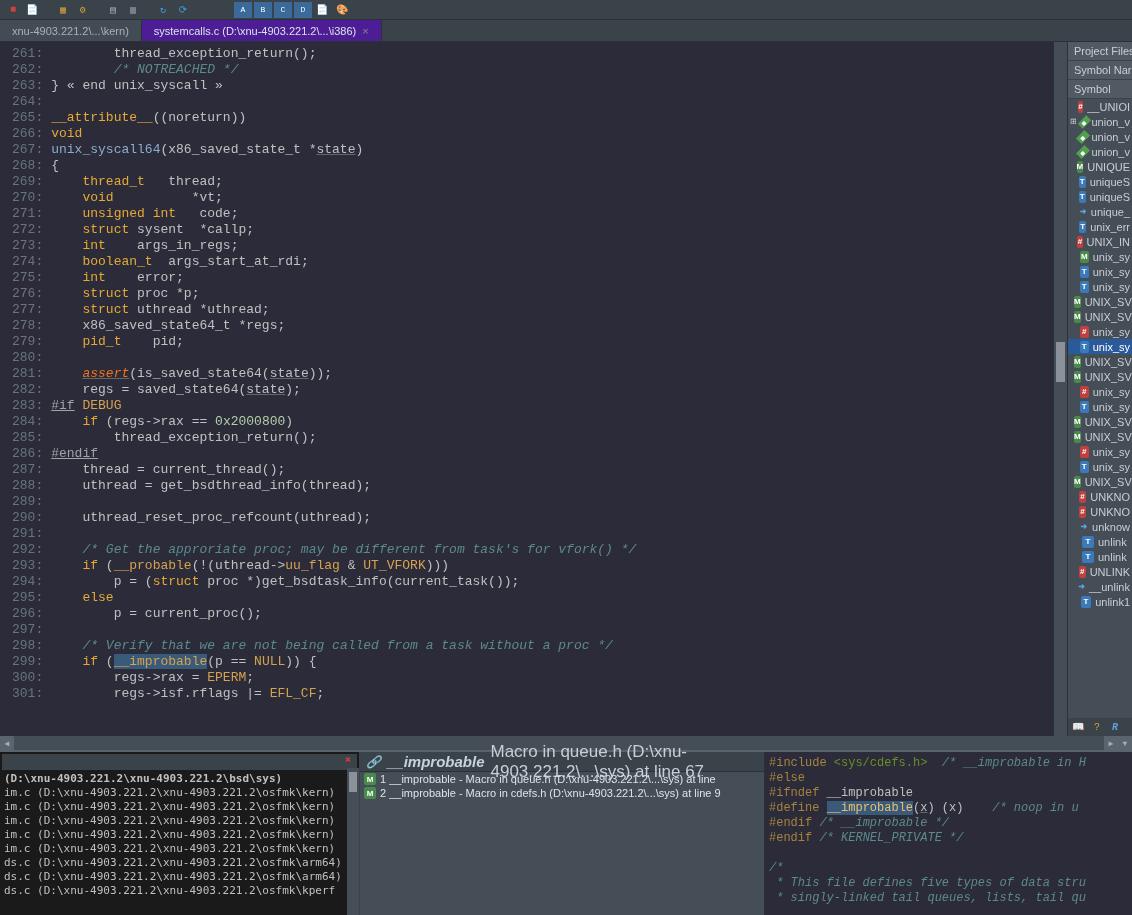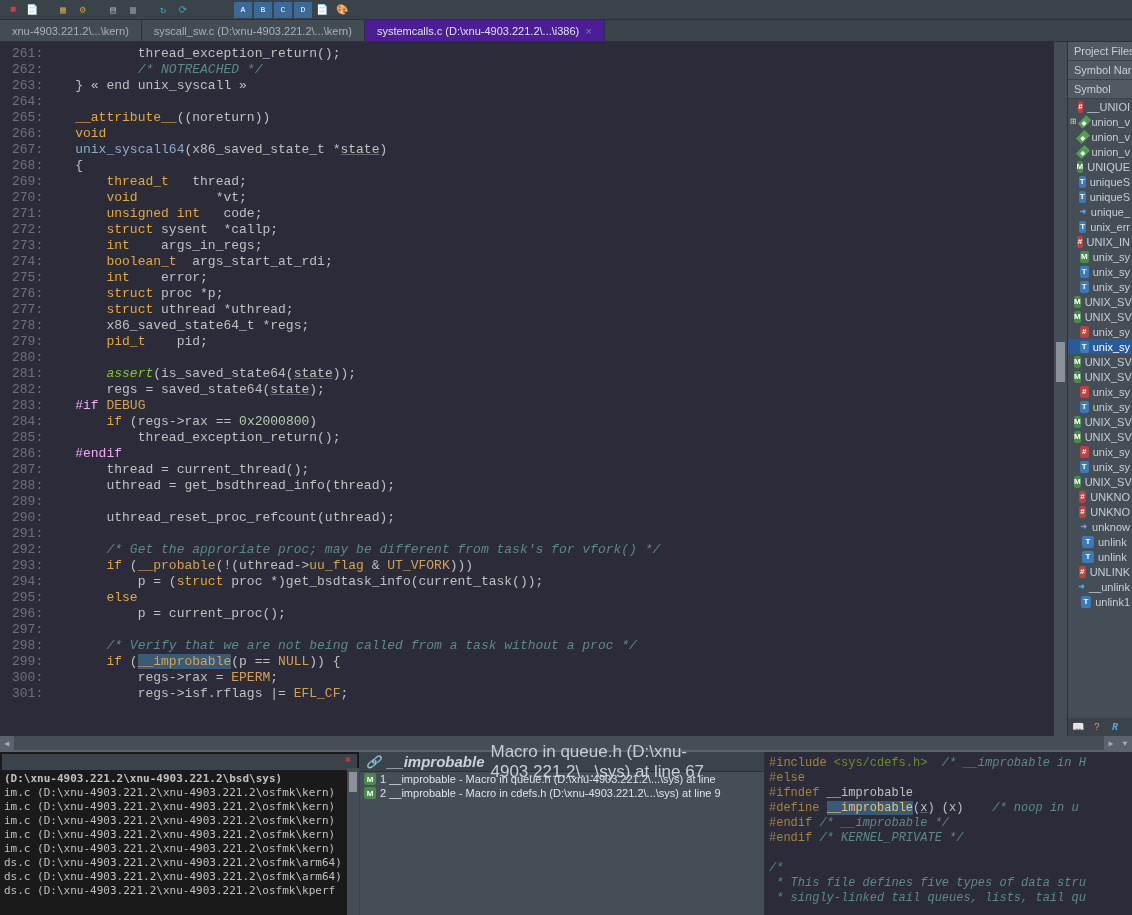--- a/index.html
+++ b/index.html
@@ -55,21 +55,20 @@
 .main-area {
   display: flex;
   height: 694px;
 }
 .editor {
   flex: 1;
   background: #2b2b3a;
   display: flex;
   overflow: hidden;
   position: relative;
-  gap: 24px;
 }
 .gutter {
   background: #2b2b3a;
   color: #6a737c;
   text-align: right;
   padding: 4px 4px 4px 12px;
   font-size: 13px;
   line-height: 16px;
 }
 .gutter-line { white-space: nowrap; }
@@ -79,23 +78,23 @@
   padding: 4px 4px;
   font-size: 13px;
   line-height: 16px;
   white-space: pre;
   overflow: hidden;
 }
 .kw { color: #e6a935; }
 .type { color: #e6a935; }
 .num { color: #b5cea8; }
 .cmt { color: #5c8a8a; font-style: italic; }
-.pp { color: #f0abfc; }
+.pp { color: #a3a3a3; text-decoration: underline; }
 .macro { color: #d6a24e; }
-.funcname { color: #84cc16; text-decoration-color: #666; }
+.funcname { color: #f97316; text-decoration: underline; text-decoration-color: #666; }
 .funcdecl { color: #8aadcc; }
 .param { text-decoration: underline; text-decoration-color: #666; }
 .hilite { background: #3a5a7a; }
 .scrollbar-v {
   width: 14px;
   background: #454d56;
   border-left: 1px solid #2a3238;
   position: relative;
 }
 .scrollbar-thumb {
@@ -269,21 +268,20 @@
   <div class="toolbar-btn" style="background:#3a6a9a;color:#fff;font-size:8px">A</div>
   <div class="toolbar-btn" style="background:#3a6a9a;color:#fff;font-size:8px">B</div>
   <div class="toolbar-btn" style="background:#3a6a9a;color:#fff;font-size:8px">C</div>
   <div class="toolbar-btn" style="background:#3a6a9a;color:#fff;font-size:8px">D</div>
   <div class="toolbar-btn">📄</div>
   <div class="toolbar-btn">🎨</div>
 </div>
 
 <div class="tabs">
   <div class="tab">xnu-4903.221.2\...\kern)</div>
-  <div class="tab">syscall_sw.c (D:\xnu-4903.221.2\...\kern)</div>
   <div class="tab active"><span>systemcalls.c (D:\xnu-4903.221.2\...\i386)</span>&nbsp;&nbsp;<span class="close-x">×</span></div>
 </div>
 
 <div class="main-area">
   <div class="editor">
     <div class="gutter" id="gutter">
         <div class="gutter-line">261:</div>
         <div class="gutter-line">262:</div>
         <div class="gutter-line">263:</div>
         <div class="gutter-line">264:</div>

